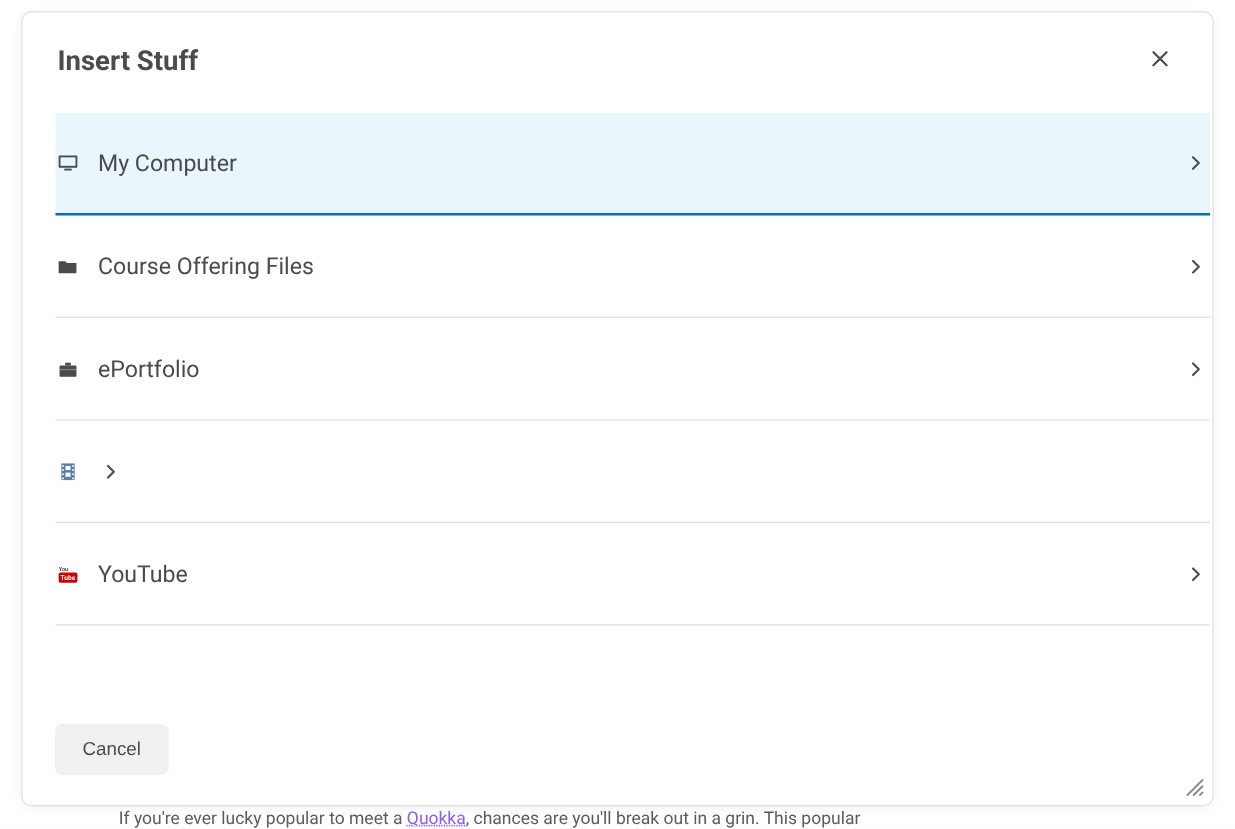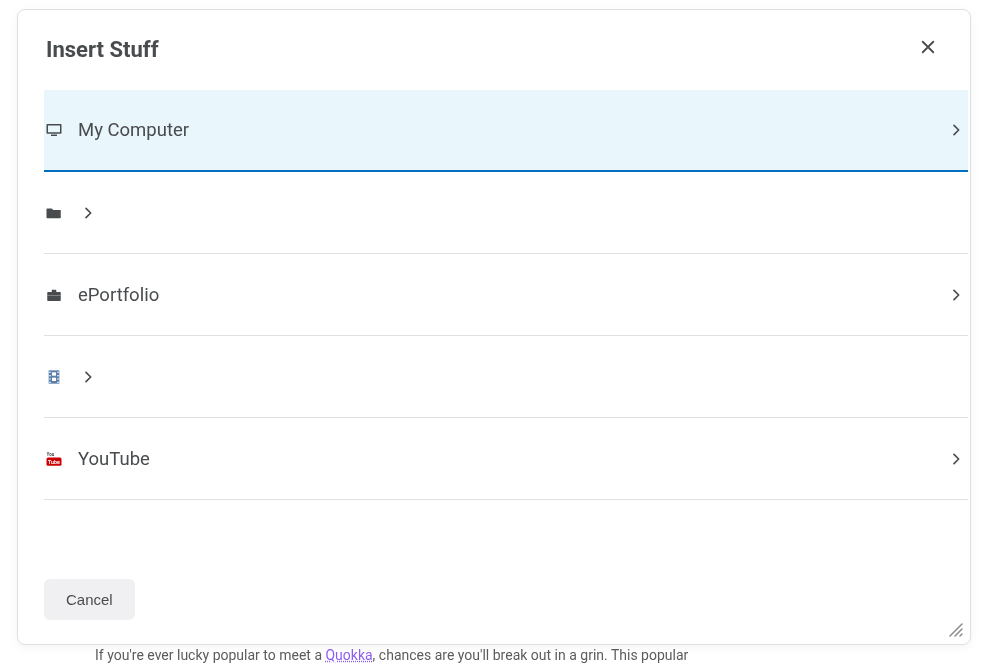--- a/index.html
+++ b/index.html
@@ -188,20 +188,21 @@
           </svg>
       </span>
     </div>
 
     <div class="list-item">
       <span class="item-icon">
         <svg viewBox="0 0 24 24" width="18" height="18">
             <path d="M3 6h6l2 2h10v10a1 1 0 0 1-1 1H3a1 1 0 0 1-1-1V7a1 1 0 0 1 1-1z" class="ic-fill"></path>
           </svg>
       </span>
+      <span class="item-label">Course Offering Files</span>
       <span class="chevron">
         <svg viewBox="0 0 24 24">
             <path d="M9 5l7 7-7 7" stroke="#494c4e" stroke-width="2.5" fill="none" stroke-linecap="round" stroke-linejoin="round"></path>
           </svg>
       </span>
     </div>
 
     <div class="list-item">
       <span class="item-icon">
         <svg viewBox="0 0 24 24" width="18" height="18">

